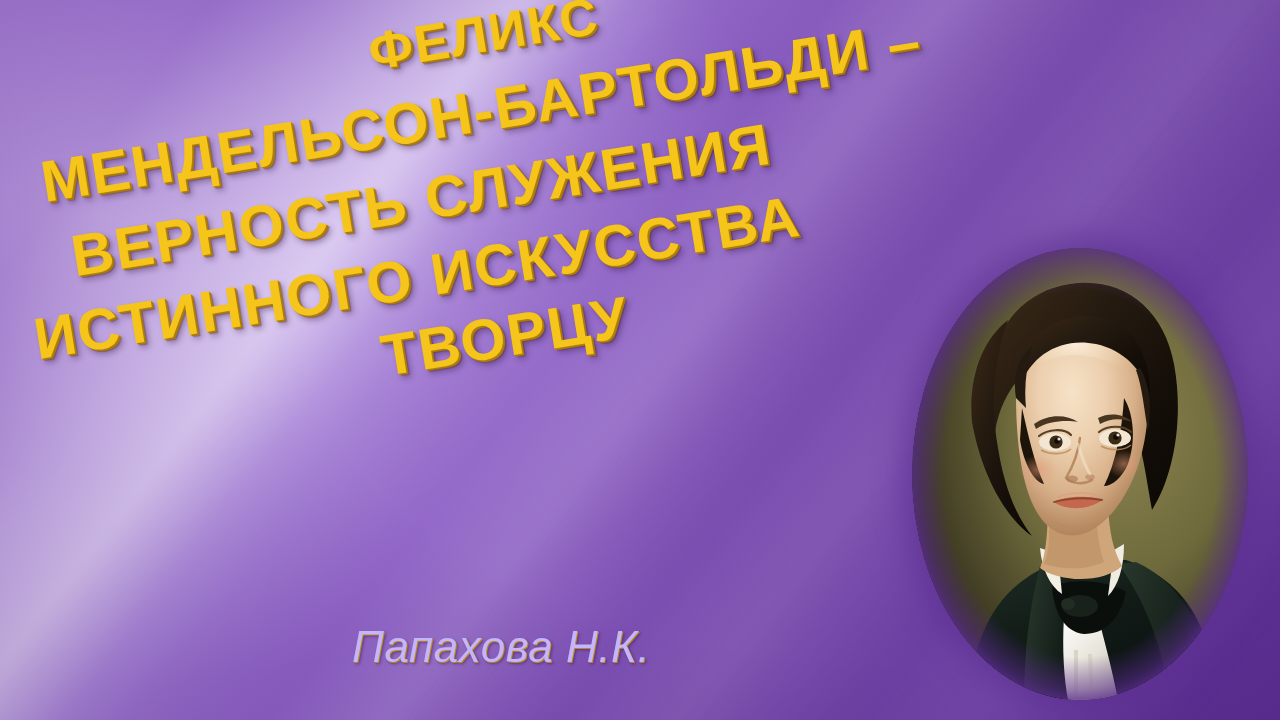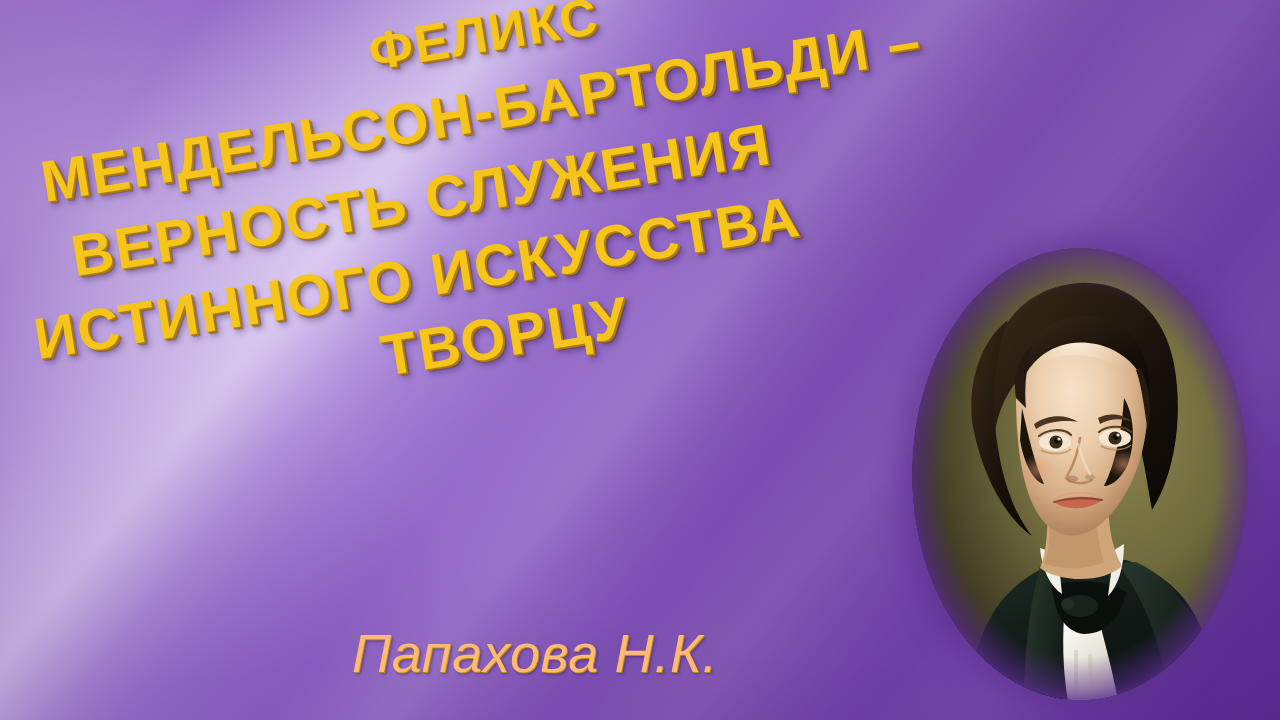--- a/index.html
+++ b/index.html
@@ -96,24 +96,24 @@
   .tl2 { left:  44px; top: 104px; font-size: 58px; }
   .tl3 { left:  62px; top: 182px; font-size: 58px; }
   .tl4 { left:  12px; top: 258px; font-size: 58px; }
   .tl5 { left: 352px; top: 330px; font-size: 58px; }
 
   
   #author {
     position: absolute;
     left: 352px;
     top: 622px;
-    font-size: 54px;
+    font-size: 44px;
     font-style: italic;
     font-weight: normal;
-    color: #fdba74;
+    color: #c4b5fd;
     letter-spacing: 0.012em;
     text-shadow:
       1px 1px 0 #b98b10,
       2px 2px 3px rgba(40,12,60,0.45);
     white-space: nowrap;
   }
 
   
   #portrait {
     position: absolute;

